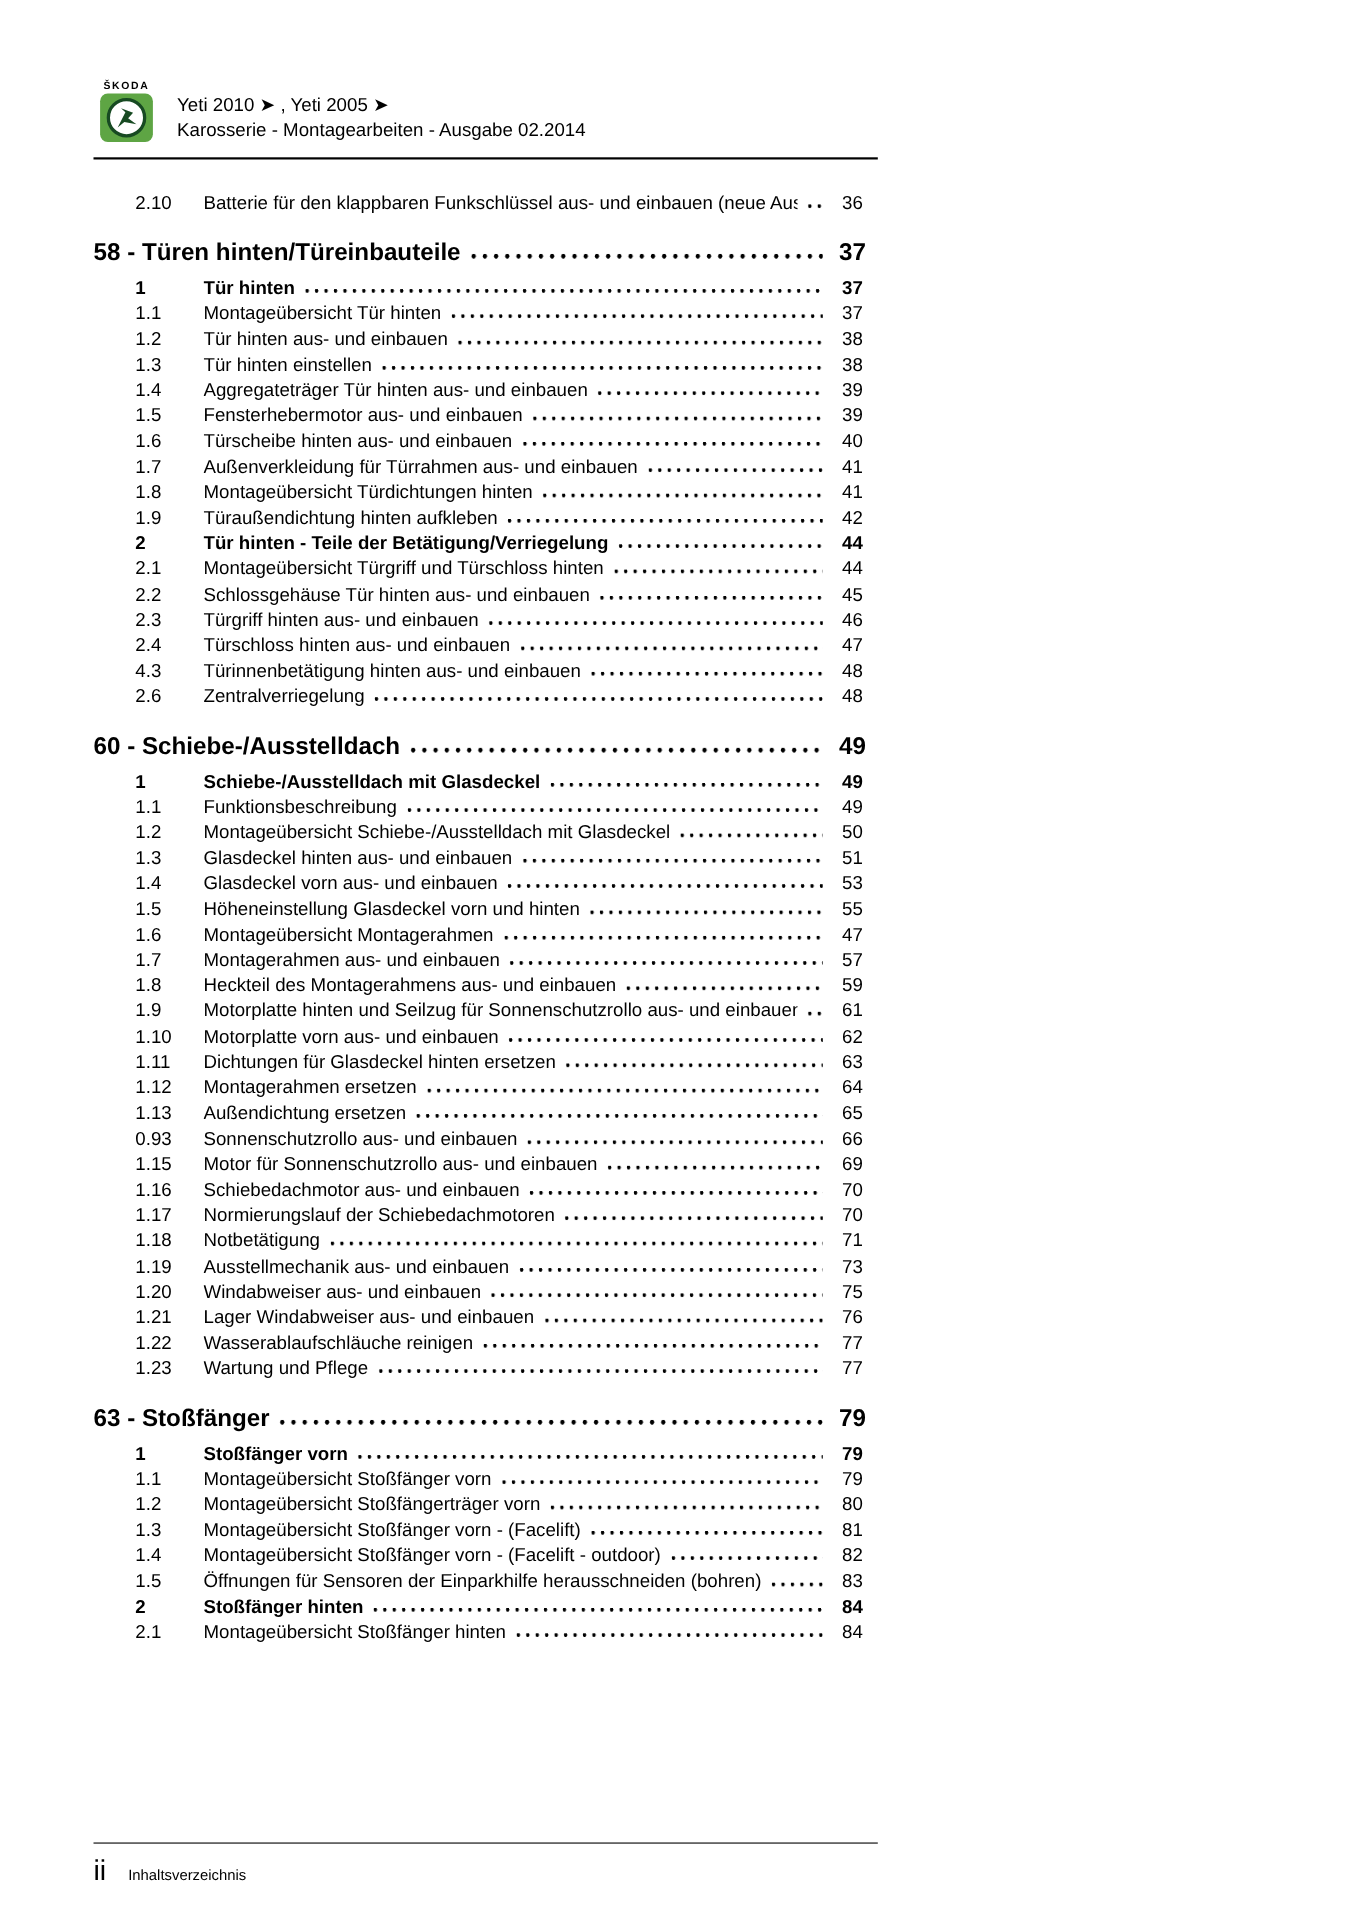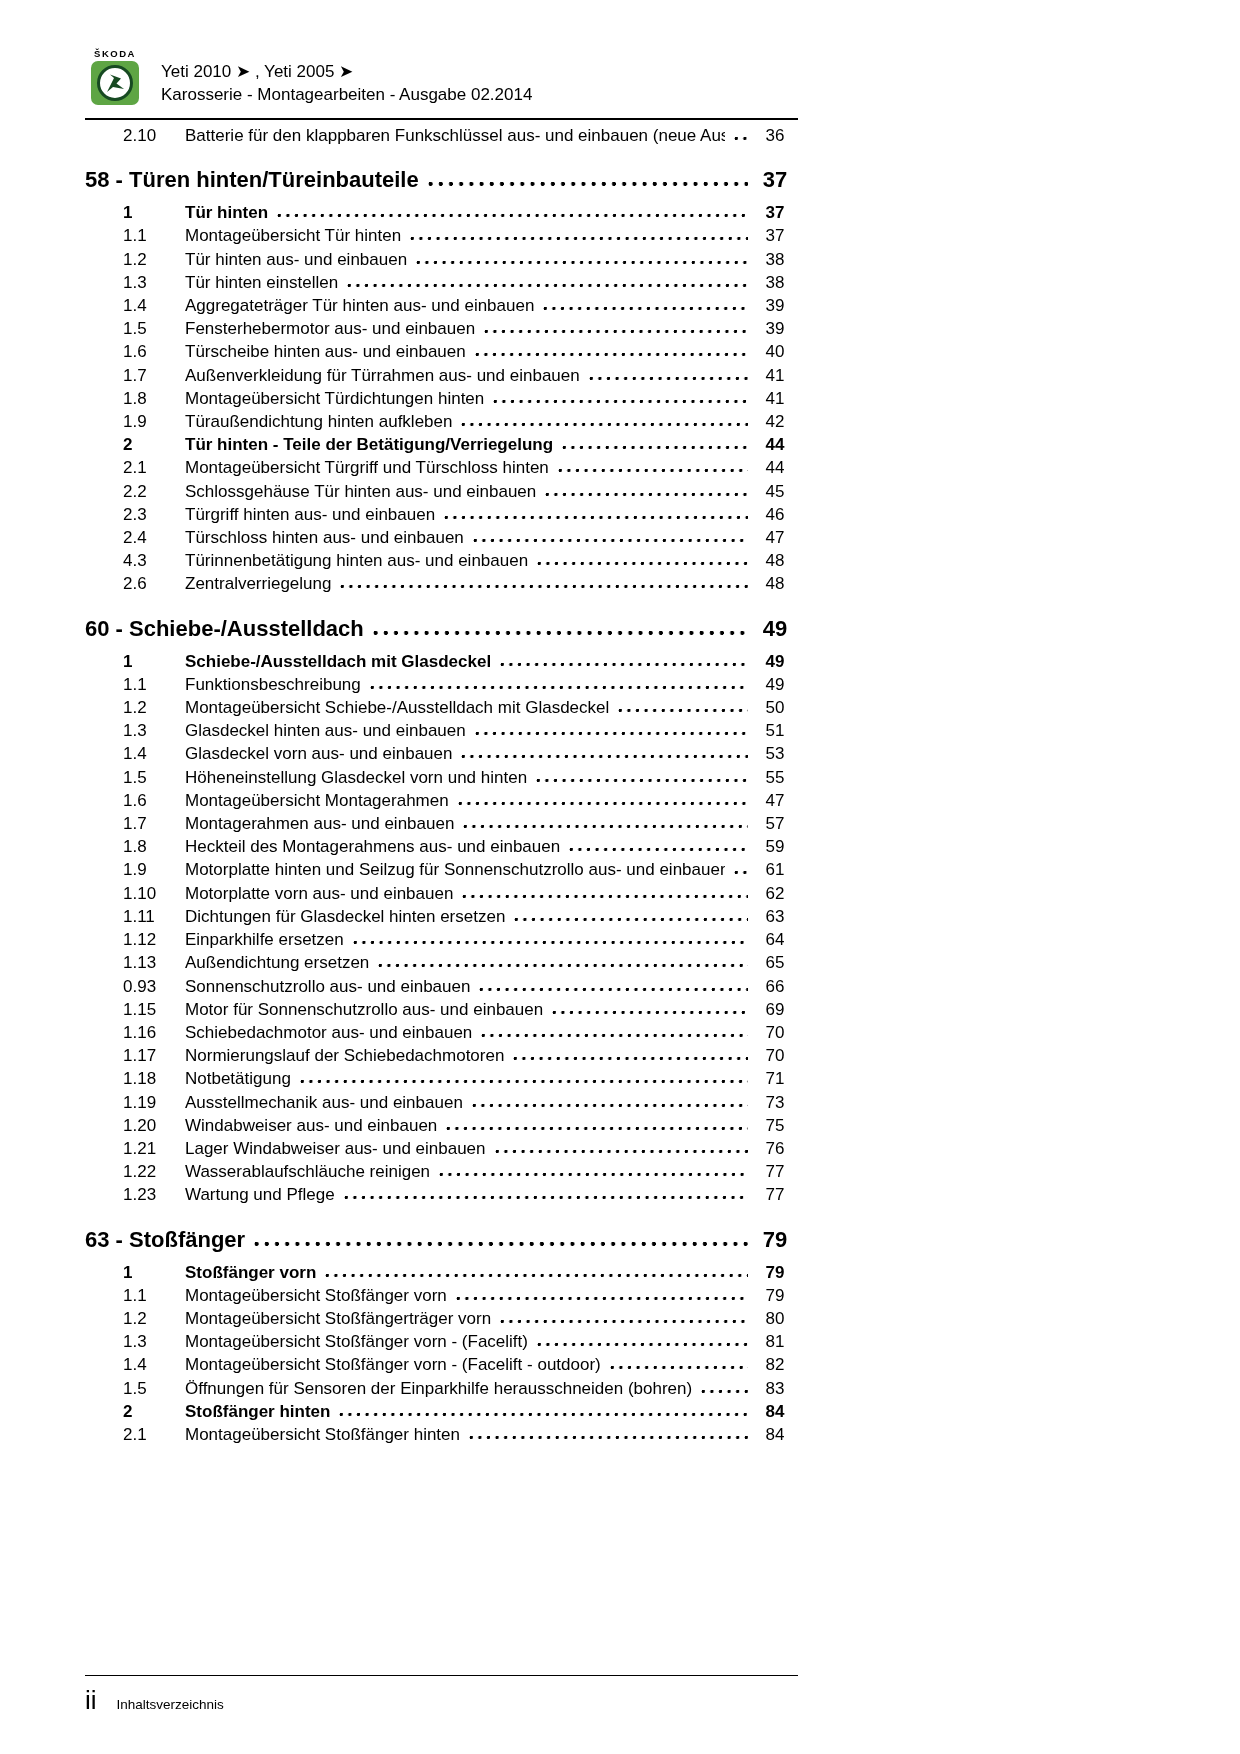--- a/index.html
+++ b/index.html
@@ -6,31 +6,31 @@
   html, body { margin: 0; padding: 0; }
   body {
     width: 1240px; height: 1754px;
     background: #ffffff;
     color: #000;
     font-family: "Liberation Sans", "DejaVu Sans", sans-serif;
   }
   .page {
     position: relative;
     width: 1028px; height: 1754px;
-    padding: 52px 230px 0 85px;
+    padding: 76px 230px 0 85px;
   }
 
   
   .header { display: flex; align-items: flex-start; gap: 16px; }
   .logo { width: 60px; flex: 0 0 60px; margin-top: -6px; }
   .header-text { padding-top: 8px; font-size: 17px; line-height: 23px; }
   .header-rule { border: none; border-top: 2px solid #000; margin: 6px 0 0 0; }
 
   
-  .toc { margin-top: 4px; }
+  .toc { margin-top: 28px; }
   .toc-row { display: flex; align-items: baseline; white-space: nowrap; }
   .entry { font-size: 17px; line-height: 23.2px; padding-left: 38px; }
   .entry .num { flex: 0 0 62px; }
   .title, .ch-title { flex: 0 1 auto; overflow: hidden; }
   .leader {
     flex: 1 1 14px; min-width: 14px;
     height: 5px; margin: 0 4px 0 9px;
     background-image: radial-gradient(circle at 2.2px 2.4px, #000 1.45px, transparent 1.85px);
     background-size: 8.6px 5px;
     background-repeat: repeat-x;
@@ -259,21 +259,21 @@
         <span class="pnum">62</span>
       </div>
       <div class="toc-row entry">
         <span class="num">1.11</span>
         <span class="title">Dichtungen für Glasdeckel hinten ersetzen</span>
         <span class="leader"></span>
         <span class="pnum">63</span>
       </div>
       <div class="toc-row entry">
         <span class="num">1.12</span>
-        <span class="title">Einparkhilfe ersetzen</span>
+        <span class="title">Montagerahmen ersetzen</span>
         <span class="leader"></span>
         <span class="pnum">64</span>
       </div>
       <div class="toc-row entry">
         <span class="num">1.13</span>
         <span class="title">Außendichtung ersetzen</span>
         <span class="leader"></span>
         <span class="pnum">65</span>
       </div>
       <div class="toc-row entry">

